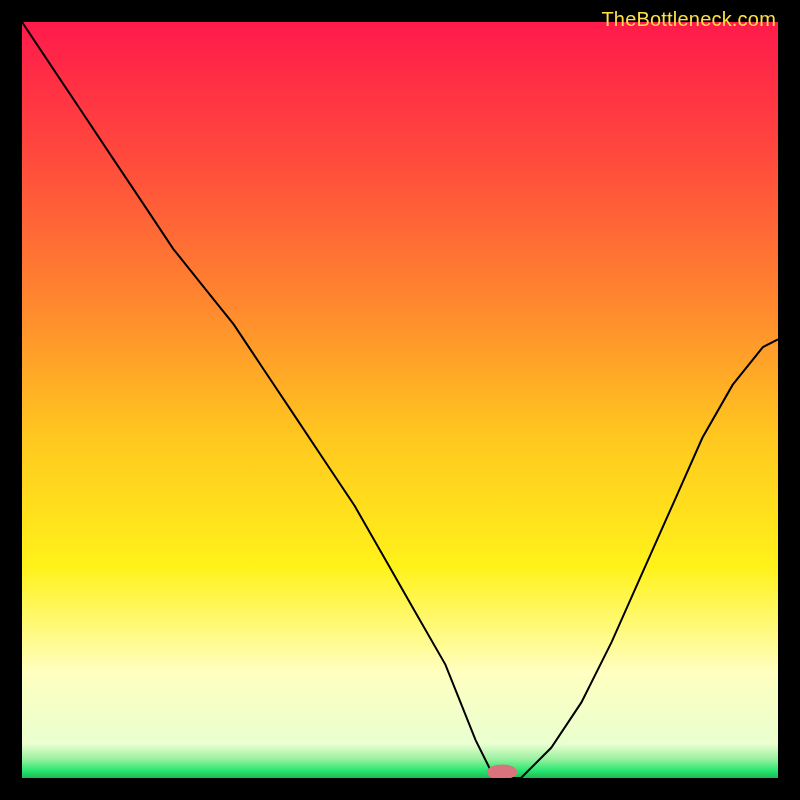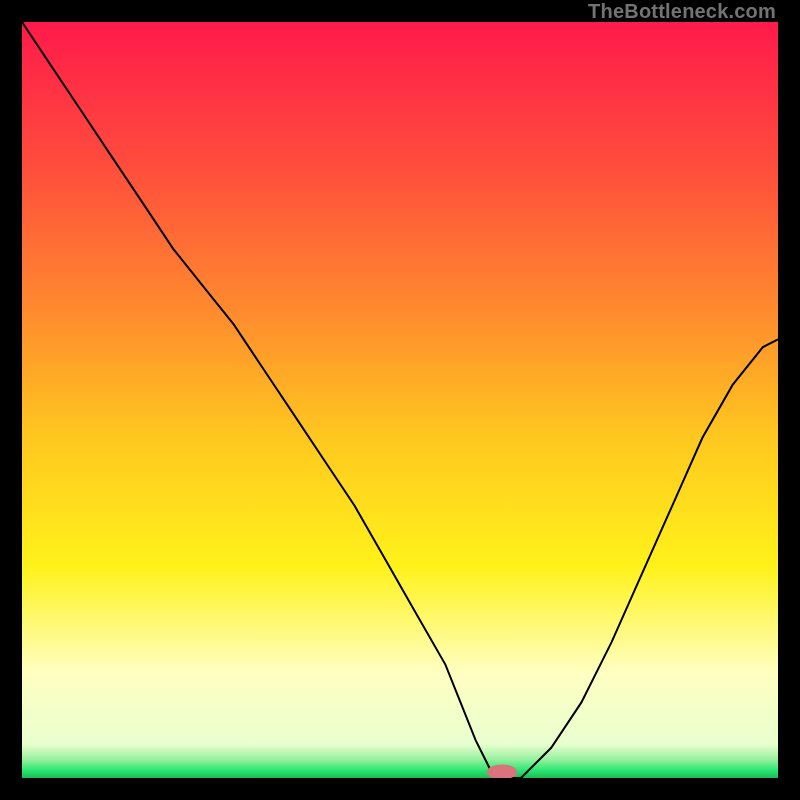--- a/index.html
+++ b/index.html
@@ -22,25 +22,25 @@
     left: 22px;
     top: 22px;
     width: 756px;
     height: 756px;
   }
   .plot svg {
     display: block;
   }
   .watermark {
     position: absolute;
-    top: 0px;
+    top: 8px;
     right: 24px;
-    color: #737373;
+    color: #fde047;
     font-size: 20px;
-    font-weight: 700;
+    font-weight: 400;
     letter-spacing: 0.2px;
     user-select: none;
   }
 </style>
 </head>
 <body>
 
 <div class="frame">
   <div class="plot">
     <svg id="chart-svg" width="756" height="756" viewBox="0 0 756 756">

